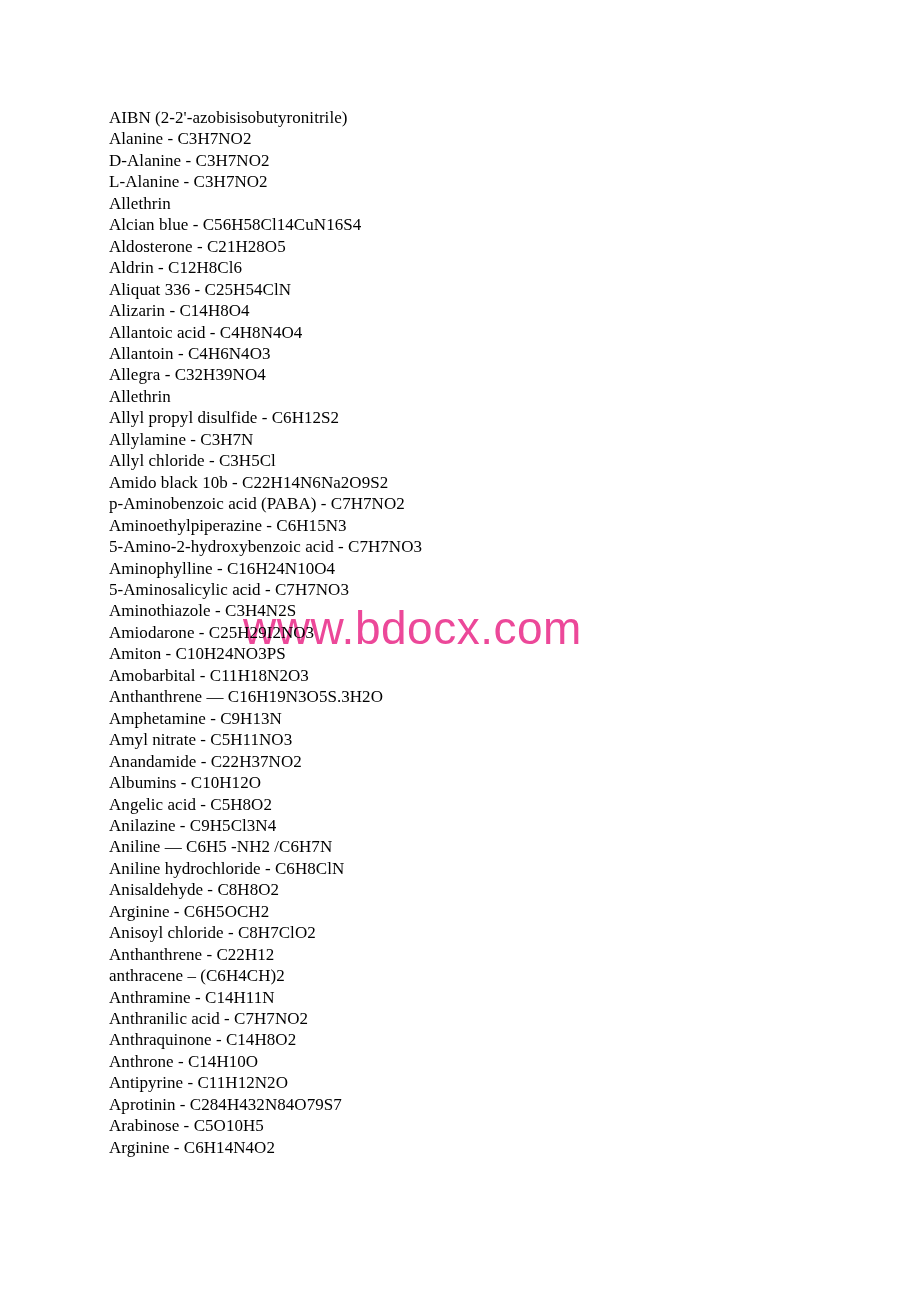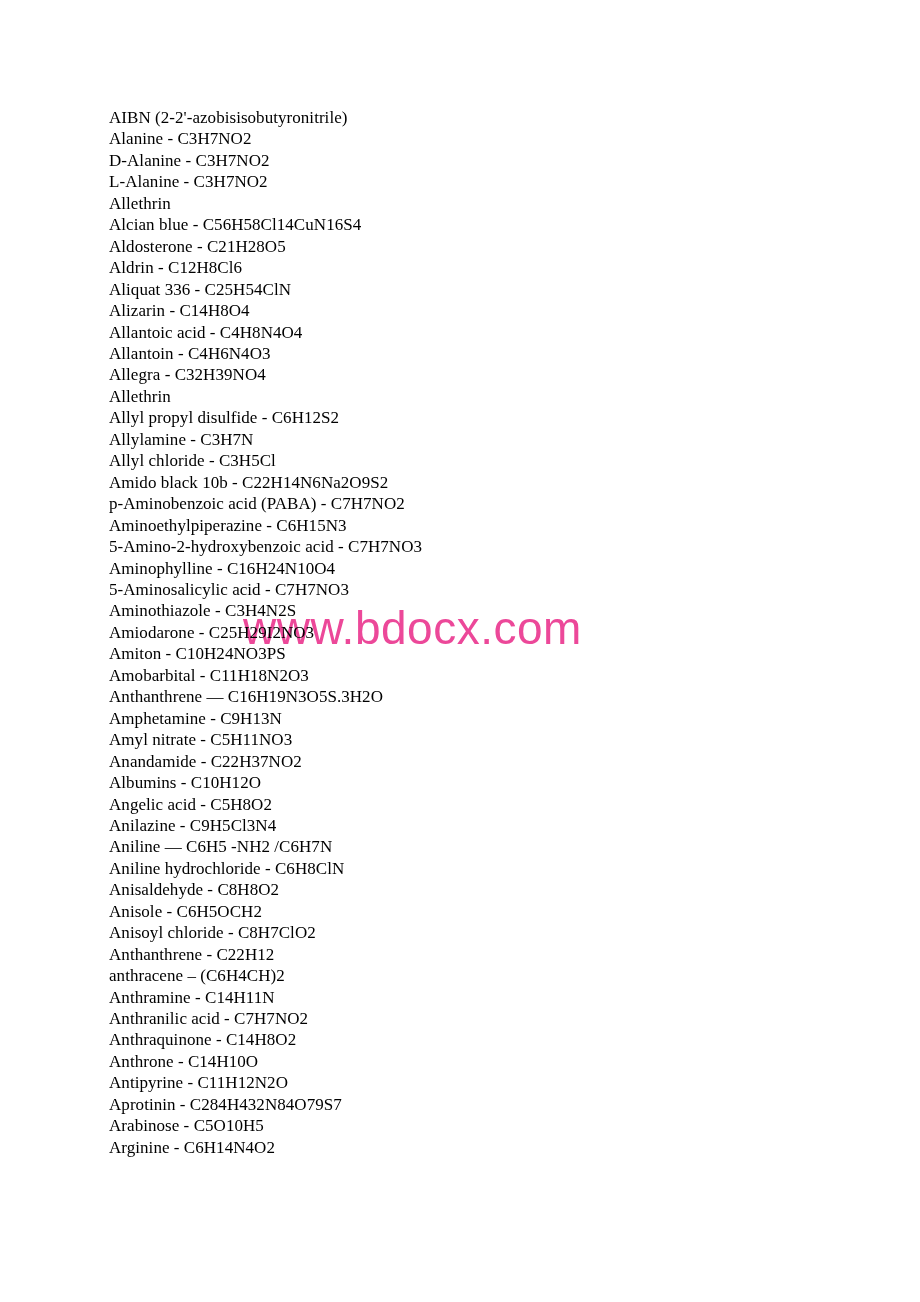--- a/index.html
+++ b/index.html
@@ -82,21 +82,21 @@
       <div class="entry">Anthanthrene — C16H19N3O5S.3H2O</div>
       <div class="entry">Amphetamine - C9H13N</div>
       <div class="entry">Amyl nitrate - C5H11NO3</div>
       <div class="entry">Anandamide - C22H37NO2</div>
       <div class="entry">Albumins - C10H12O</div>
       <div class="entry">Angelic acid - C5H8O2</div>
       <div class="entry">Anilazine - C9H5Cl3N4</div>
       <div class="entry">Aniline — C6H5 -NH2 /C6H7N</div>
       <div class="entry">Aniline hydrochloride - C6H8ClN</div>
       <div class="entry">Anisaldehyde - C8H8O2</div>
-      <div class="entry">Anisole - C6H5OCH2</div>
+      <div class="entry">Arginine - C6H5OCH2</div>
       <div class="entry">Anisoyl chloride - C8H7ClO2</div>
       <div class="entry">Anthanthrene - C22H12</div>
       <div class="entry">anthracene – (C6H4CH)2</div>
       <div class="entry">Anthramine - C14H11N</div>
       <div class="entry">Anthranilic acid - C7H7NO2</div>
       <div class="entry">Anthraquinone - C14H8O2</div>
       <div class="entry">Anthrone - C14H10O</div>
       <div class="entry">Antipyrine - C11H12N2O</div>
       <div class="entry">Aprotinin - C284H432N84O79S7</div>
       <div class="entry">Arabinose - C5O10H5</div>

